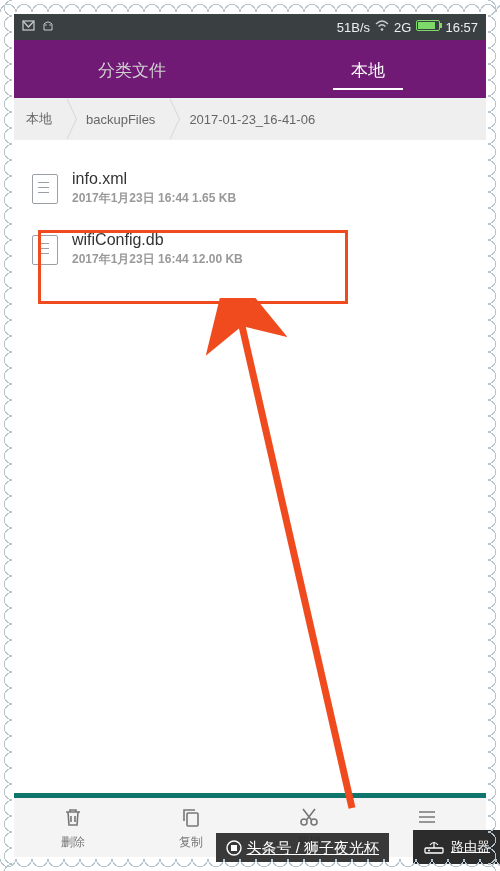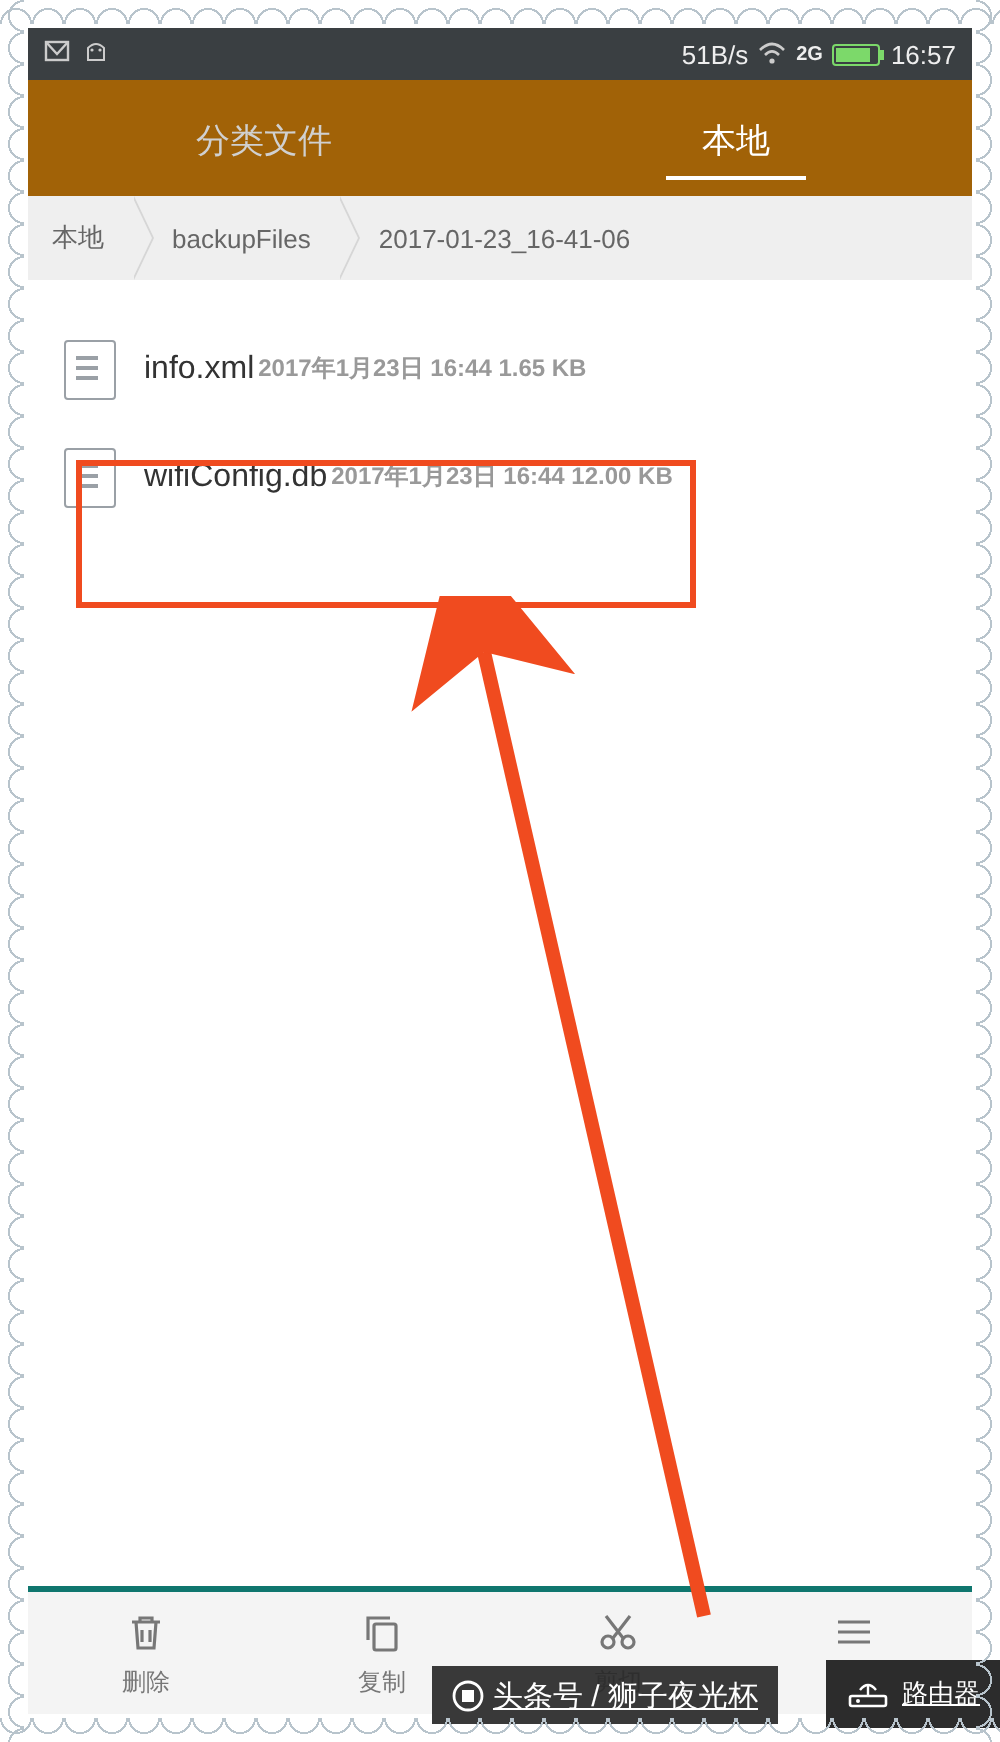--- a/index.html
+++ b/index.html
@@ -58,33 +58,33 @@
     background: #3a3f42;
     color: #eee;
     display: flex;
     align-items: center;
     padding: 0 8px;
     font-size: 13px;
     gap: 6px;
   }
   .statusbar .left-icons { display:flex; gap:6px; align-items:center; }
   .statusbar .spacer { flex: 1; }
-  .statusbar .right { display:flex; align-items:center; gap:5px;padding-left:46px; }
+  .statusbar .right { display:flex; gap:5px;padding-left:46px; }
   .battery {
     width: 24px; height: 11px; border: 1px solid #7cd96a; border-radius: 2px;
     position: relative; display: inline-block;
   }
   .battery::after { content:""; position:absolute; right:-3px; top:2px; width:2px; height:5px; background:#7cd96a;}
   .battery .fill { position:absolute; left:1px; top:1px; bottom:1px; width:75%; background:#7cd96a; }
   .wifi-ic { width:14px; height:12px; display:inline-block; }
   .wifi-ic svg { width:100%; height:100%; }
   
   .tabs {
     height: 58px;
-    background: #a16207;
+    background: #701a75;
     display: flex;
     align-items: center;
     color: #d0d0d0;
   }
   .tab {
     flex: 1;
     text-align: center;
     font-size: 17px;
     padding: 16px 0 14px;
     position: relative;
@@ -157,21 +157,21 @@
     position: relative;
     flex-shrink: 0;
   }
   .file-icon::after {
     content:"";
     position:absolute;
     left:5px; top:7px; right:8px;
     height:1.5px; background:#9aa0a6;
     box-shadow: 0 5px 0 #9aa0a6, 0 10px 0 #9aa0a6;
   }
-  .file-text { display:flex; flex-direction:row; gap:2px; }
+  .file-text { display:flex; flex-direction:column; gap:2px; }
   .file-name { font-size: 16px; color: #333; }
   .file-meta { font-size: 12px; color: #999; font-weight: bold; }
   .highlight-box {
     position: absolute;
     left: 24px;
     top: 90px;
     width: 310px;
     height: 74px;
     border: 3px solid #f04b1f;
     pointer-events: none;
@@ -182,21 +182,21 @@
     left: 90px;
     top: 158px;
     width: 280px;
     height: 530px;
     pointer-events: none;
   }
   
   .toolbar {
     height: 64px;
     background: #f4f4f4;
-    border-top: 3px solid #0f766e;
+    border-top: 5px solid #0f766e;
     display: flex;
     align-items: center;
   }
   .tool {
     flex: 1;
     display: flex;
     flex-direction: column;
     align-items: center;
     gap: 2px;
     color: #777;
@@ -269,21 +269,21 @@
     <div class="spacer"></div>
     <div class="right">
       <span>51B/s</span>
       <span class="wifi-ic">
         <svg viewBox="0 0 14 12">
             <path d="M1 4 Q7 -2 13 4" stroke="#ccc" fill="none" stroke-width="1.3"></path>
             <path d="M3.5 6.5 Q7 3 10.5 6.5" stroke="#ccc" fill="none" stroke-width="1.3"></path>
             <circle cx="7" cy="9.5" r="1.3" fill="#ccc"></circle>
           </svg>
       </span>
-      <span style="font-size:10px;font-weight:bold;">2G</span>
+      <span style="font-size:13px;">2G</span>
       <span class="battery">
           <span class="fill"></span>
         </span>
       <span>16:57</span>
     </div>
   </div>
 
   <div class="tabs" id="tabs-container">
       <div class="tab">分类文件</div>
       <div class="tab active">本地</div>

